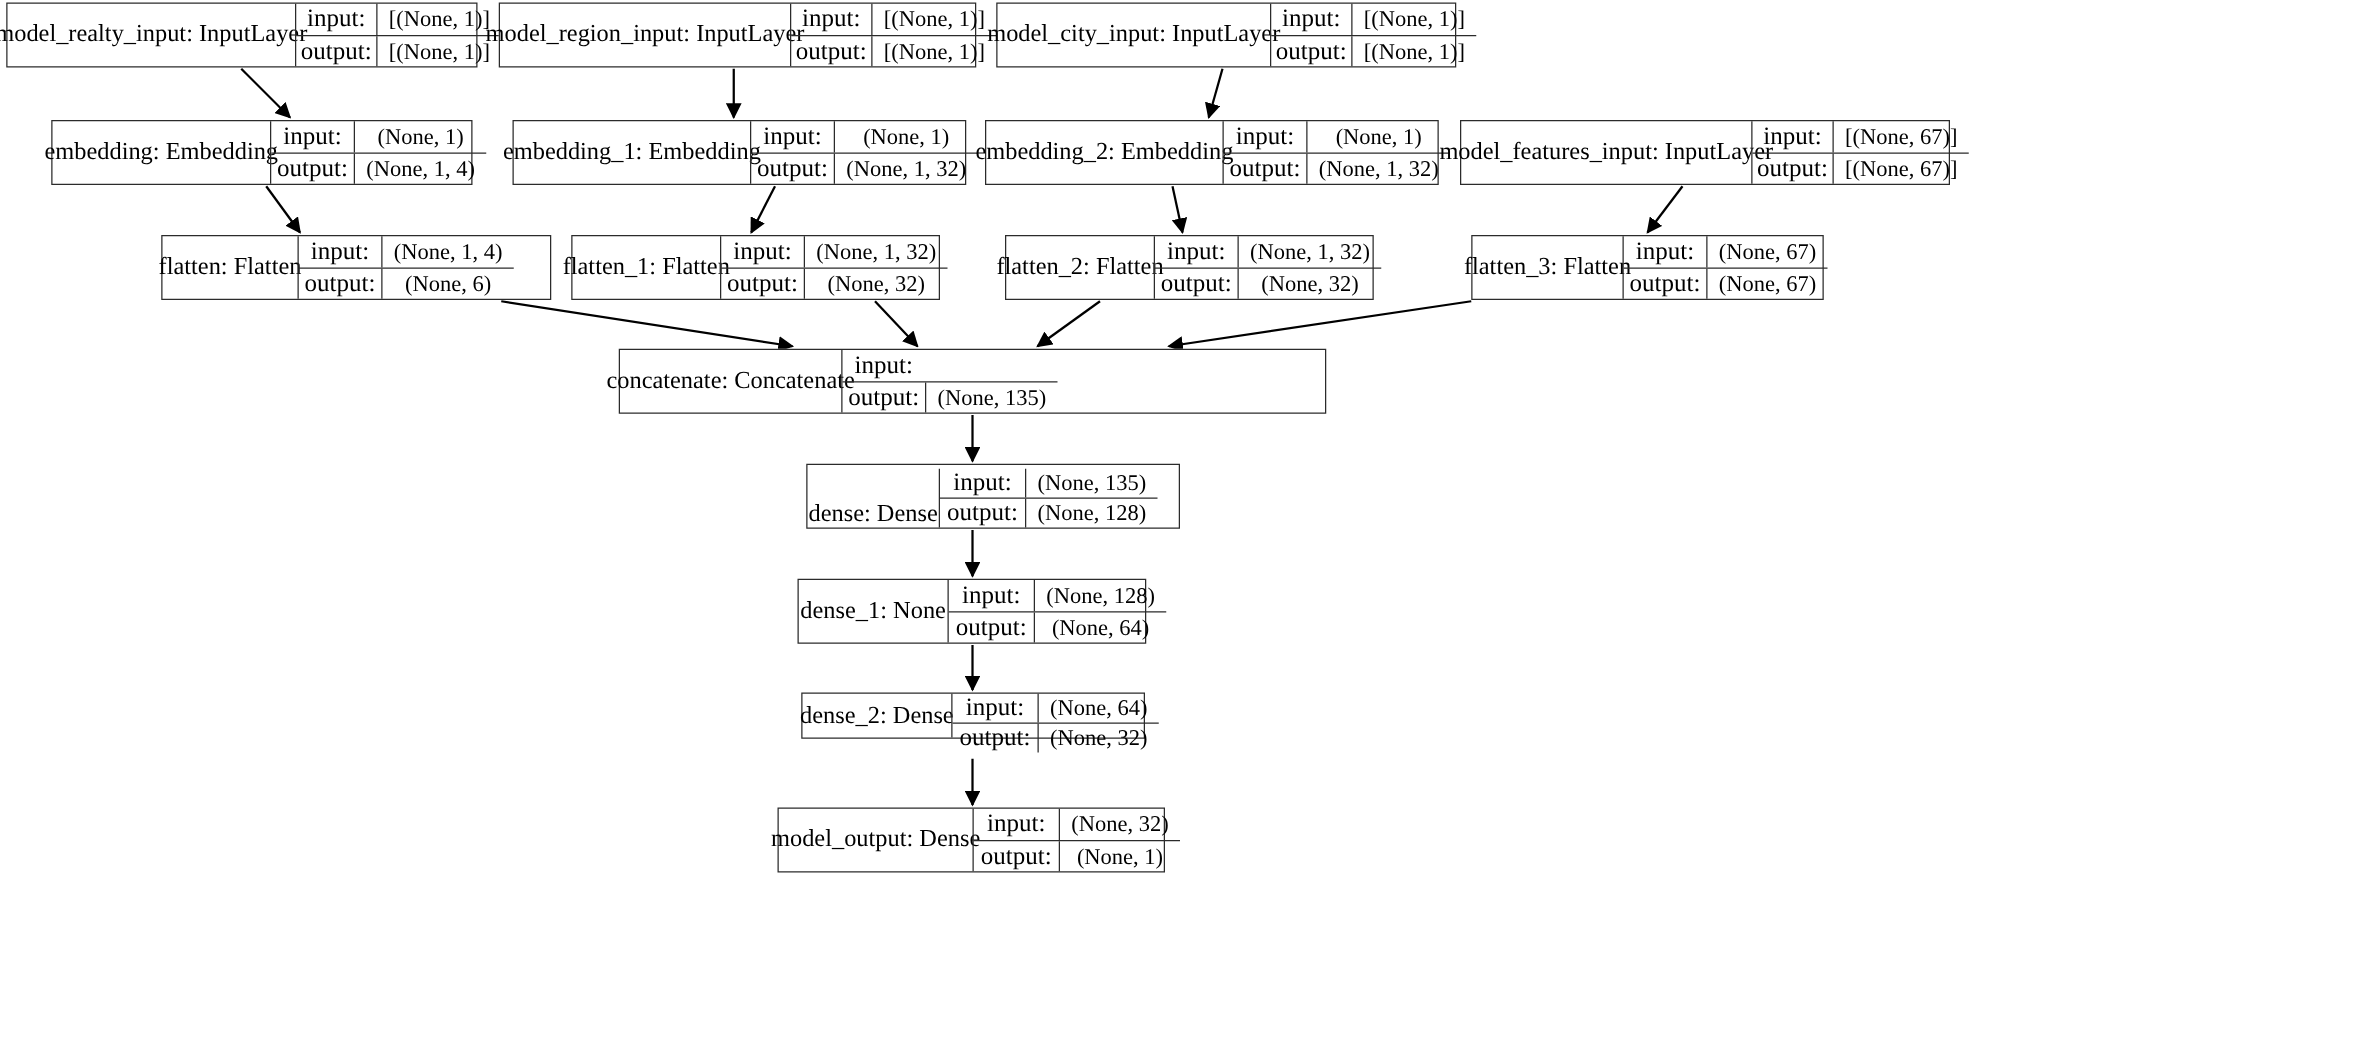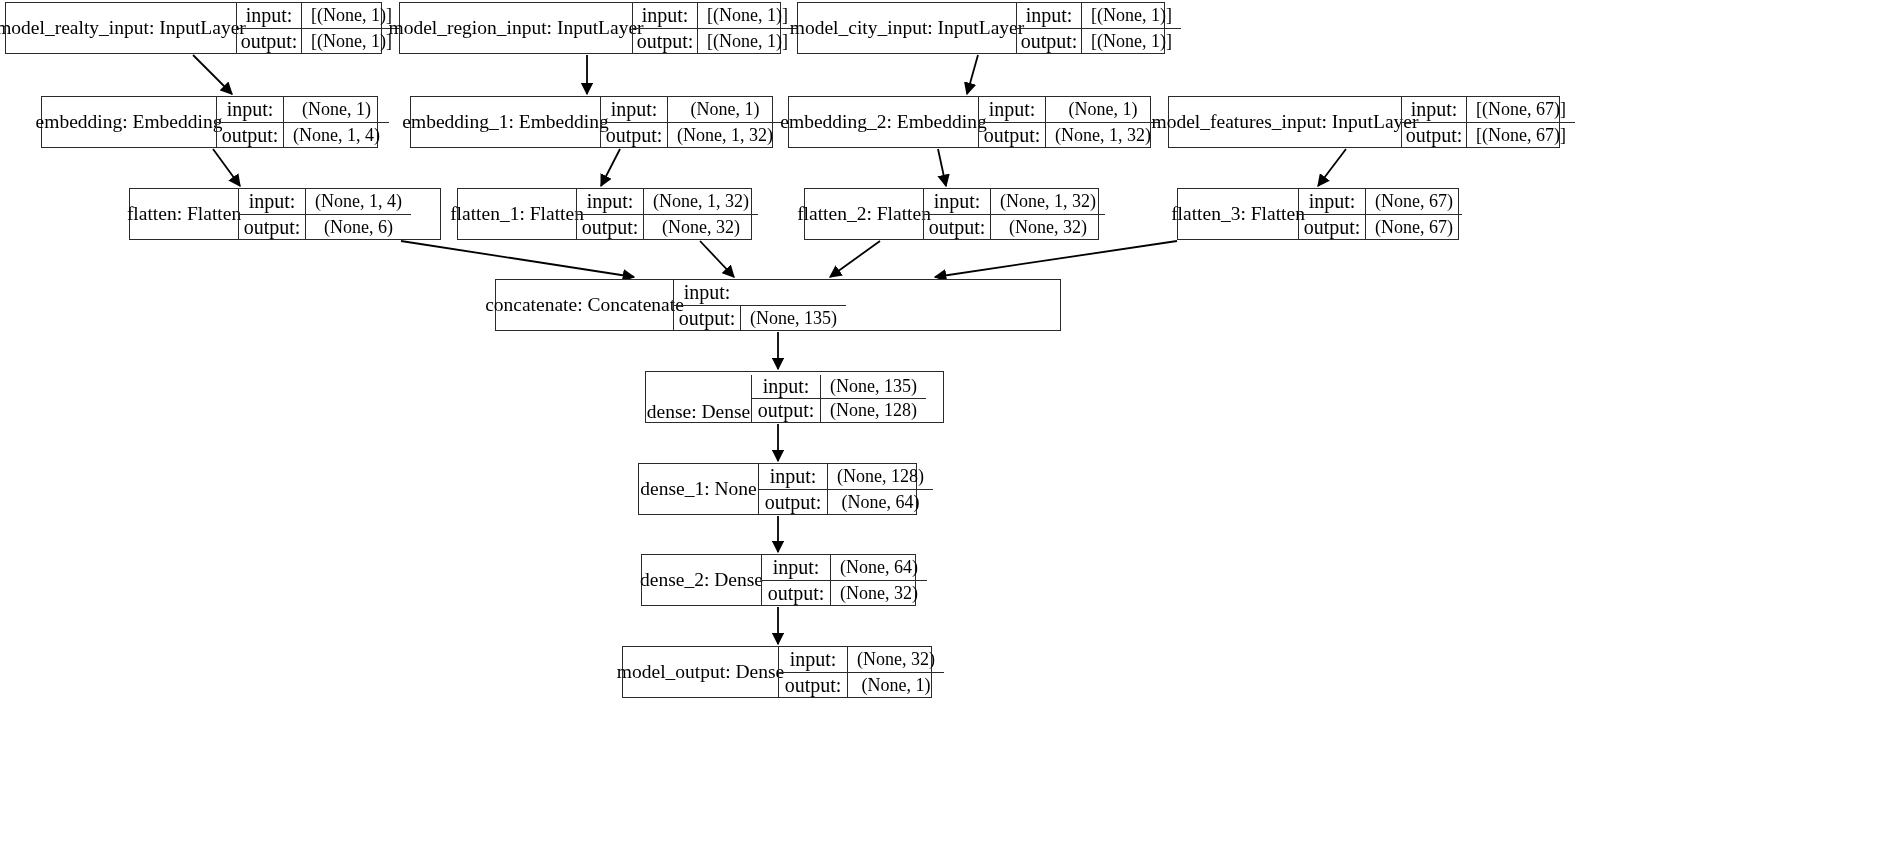--- a/index.html
+++ b/index.html
@@ -287,21 +287,21 @@
           <div class="io-row">
             <div class="io-label" style="width: 68px;">input:</div>
             <div class="io-val">(None, 128)</div>
           </div>
           <div class="io-row second">
             <div class="io-label" style="width: 68px;">output:</div>
             <div class="io-val">(None, 64)</div>
           </div>
         </div>
       </div>
-      <div class="node" style="left: 641px; top: 554px; width: 275px; height: 52px;">
+      <div class="node" style="left: 641px; top: 554px; width: 275px; height: 37px;">
         <div class="title" style="width: 119px;">dense_2: Dense</div>
         <div class="io">
           <div class="io-row">
             <div class="io-label" style="width: 68px;">input:</div>
             <div class="io-val">(None, 64)</div>
           </div>
           <div class="io-row second">
             <div class="io-label" style="width: 68px;">output:</div>
             <div class="io-val">(None, 32)</div>
           </div>

